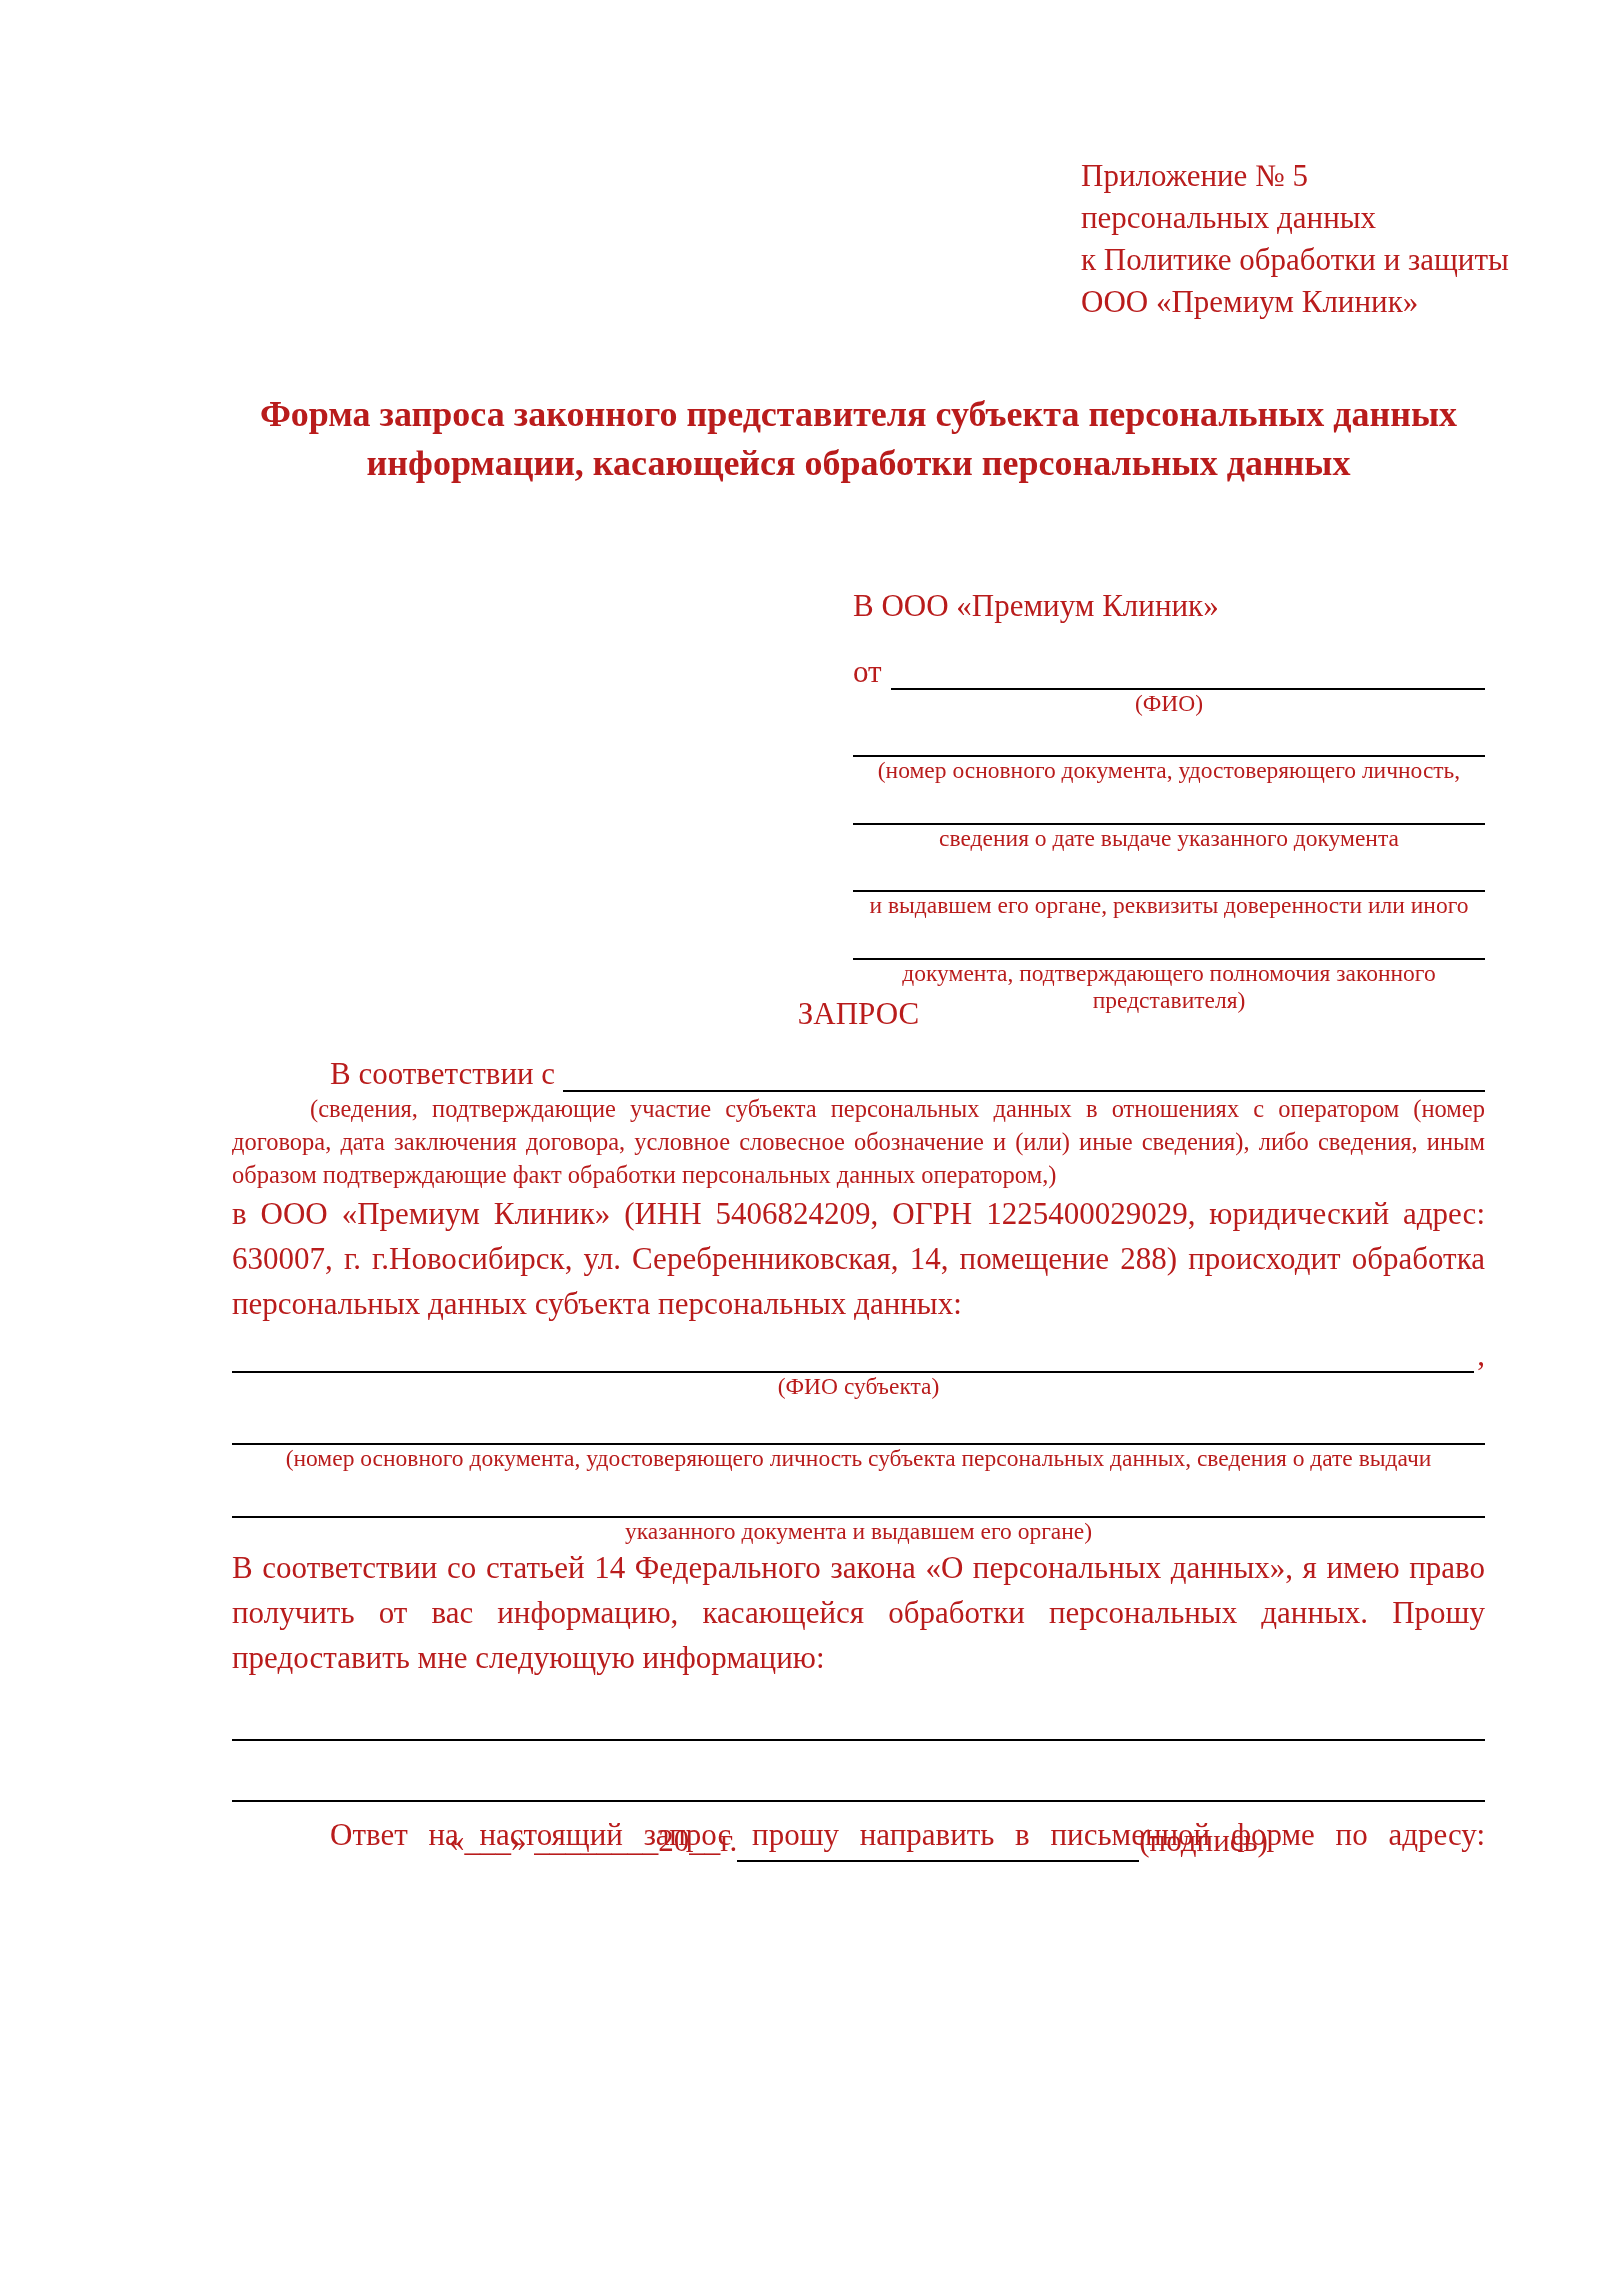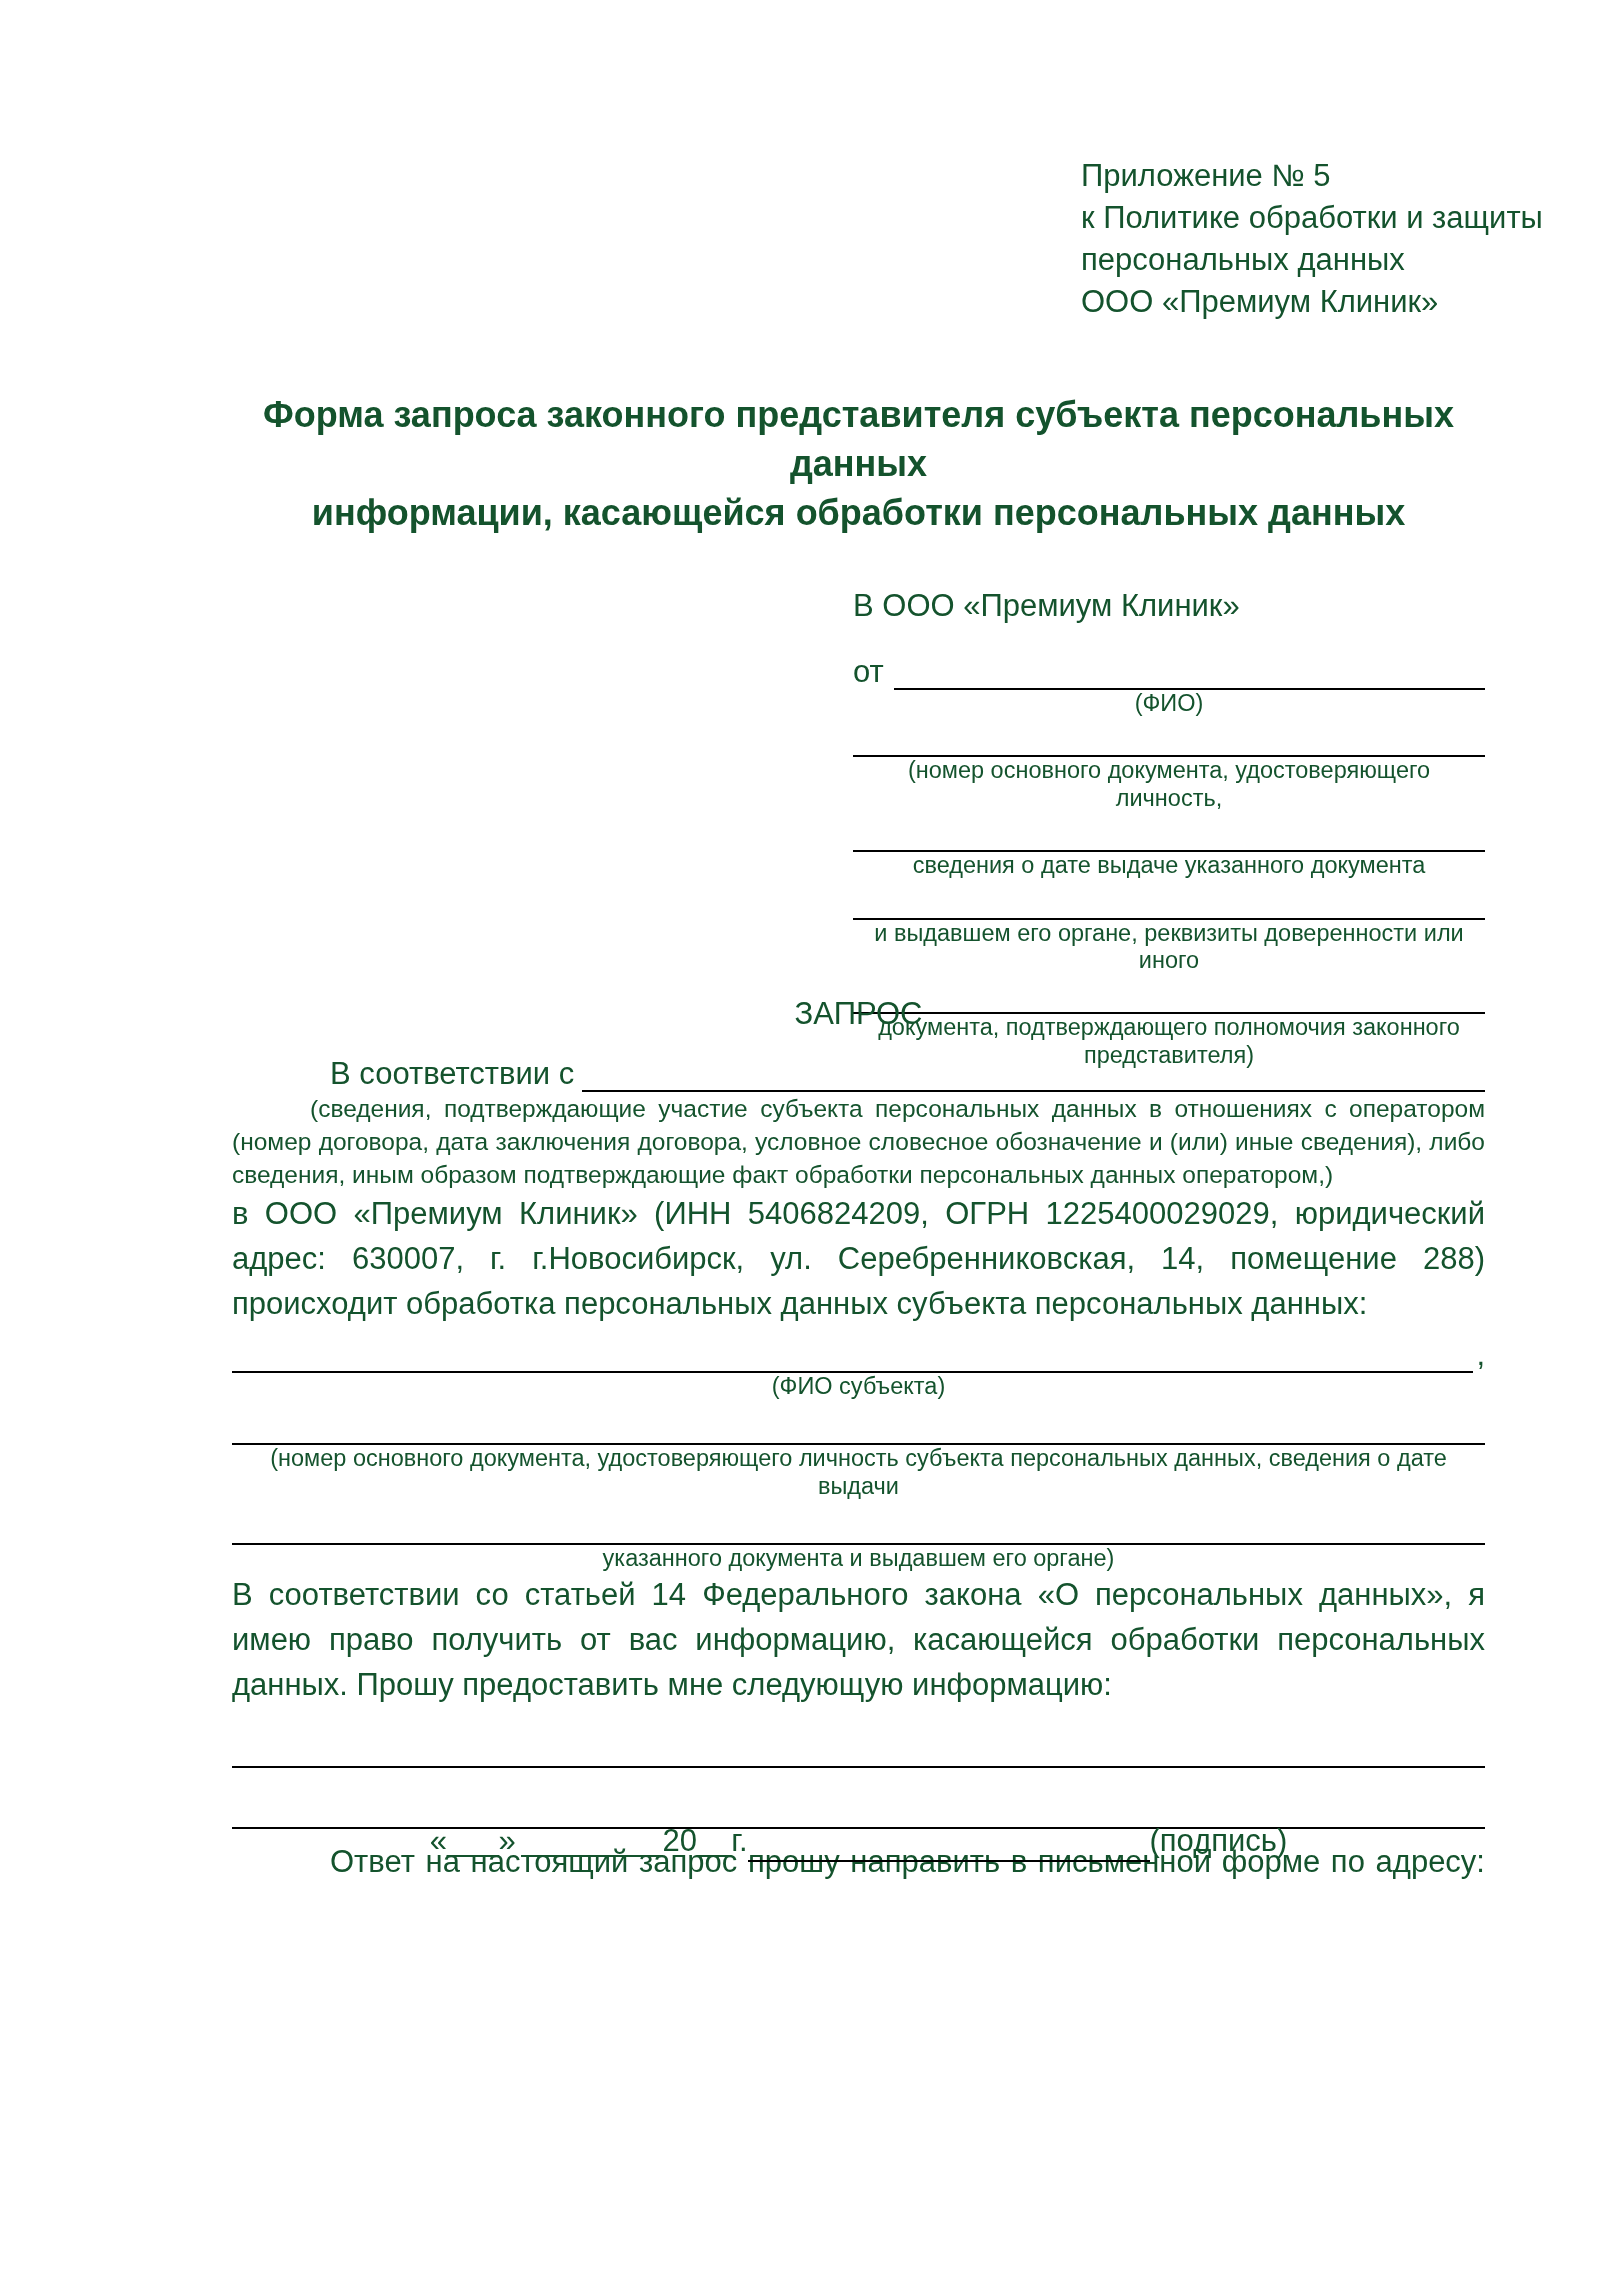--- a/index.html
+++ b/index.html
@@ -1,22 +1,22 @@
 <!DOCTYPE html>
 <html lang="ru"><head>
 <meta charset="utf-8">
 <style>
   html,body{margin:0;padding:0;background:#ffffff;}
   .page{
     position:relative;
     width:1621px;
     height:2293px;
     background:#ffffff;
-    color:#14532d;
-    font-family:Liberation Sans, sans-serif;
+    color:#b91c1c;
+    font-family:Liberation Serif, serif;
     font-size:31px;
     overflow:hidden;
   }
   
   .header-block{
     position:absolute;
     left:1081px;
     top:155px;
     line-height:42px;
     text-align:left;
@@ -110,22 +110,22 @@
   }
   .sig-cap{white-space:nowrap;}
 </style>
 </head>
 <body>
 
 <div class="page">
 
   <div class="header-block">
     <div>Приложение № 5</div>
+    <div>персональных данных</div>
     <div>к Политике обработки и защиты</div>
-    <div>персональных данных</div>
     <div>ООО «Премиум Клиник»</div>
   </div>
 
   <div class="doc-title">
     <div>Форма запроса законного представителя субъекта персональных данных</div>
     <div>информации, касающейся обработки персональных данных</div>
   </div>
 
   <div class="addressee">
     <div class="addr-to">В ООО «Премиум Клиник»</div>

